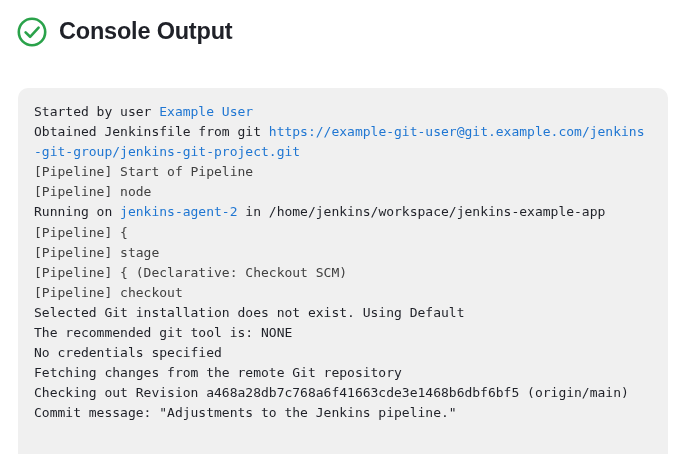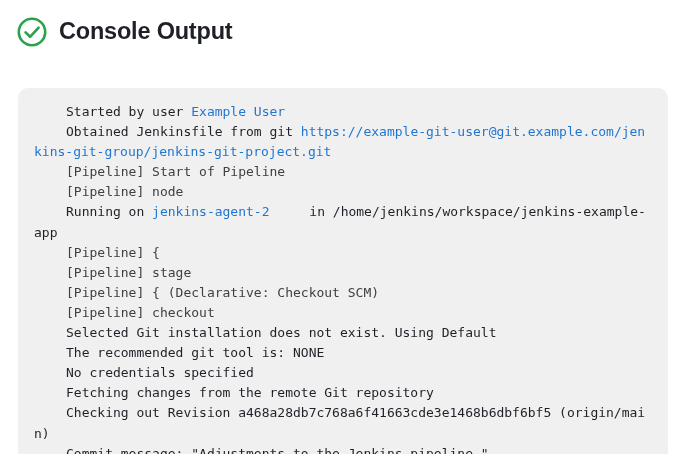--- a/index.html
+++ b/index.html
@@ -66,21 +66,20 @@
   }
   .log-line.muted {
     color: #404040;
   }
   .seg-link {
     color: #1f76d2;
     text-align: right;
   }
   .seg-plain {
     color: inherit;
-    margin-left: 32px;
   }
 </style>
 </head>
 <body>
 
 <div class="page">
 
   <div class="header">
     <svg class="status-icon" viewBox="0 0 32 32">
       <circle cx="16" cy="16" r="13.2" fill="none" stroke="#2aa24a" stroke-width="2.6"></circle>

